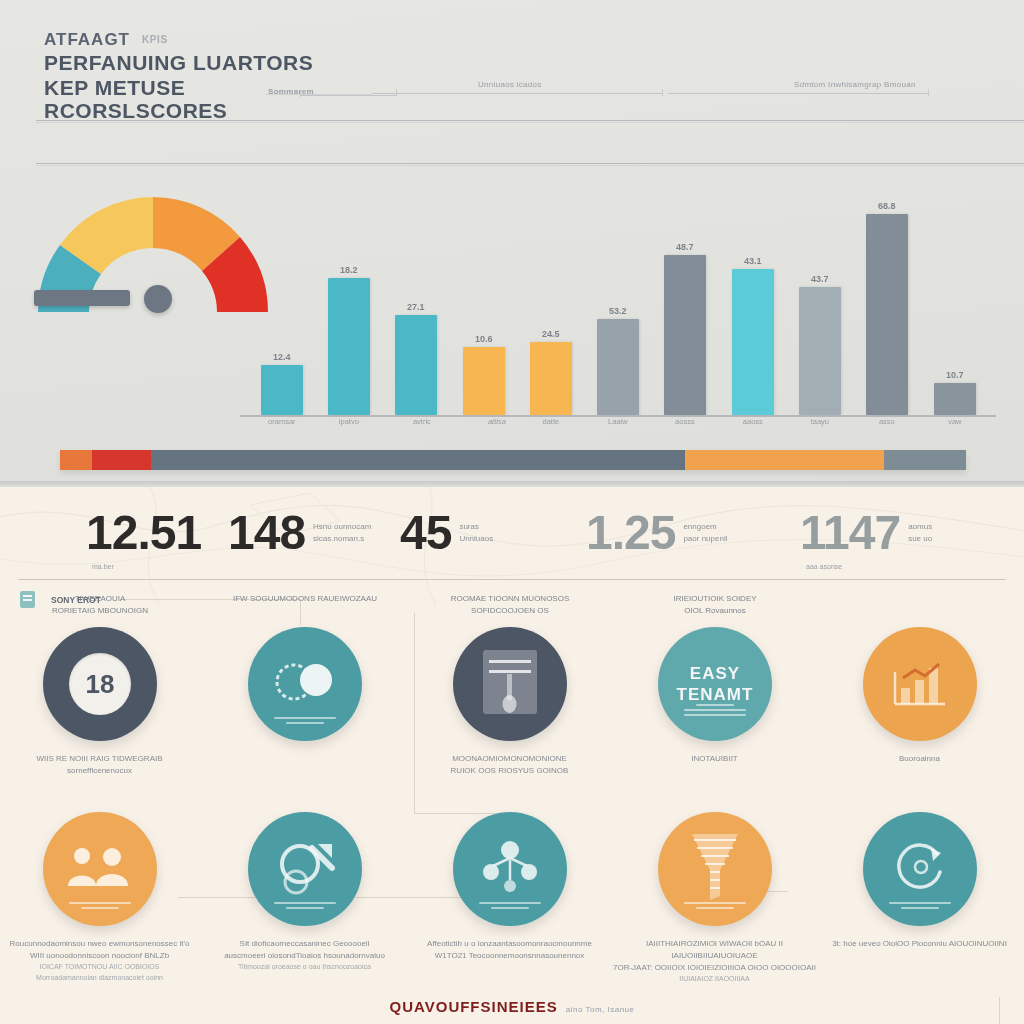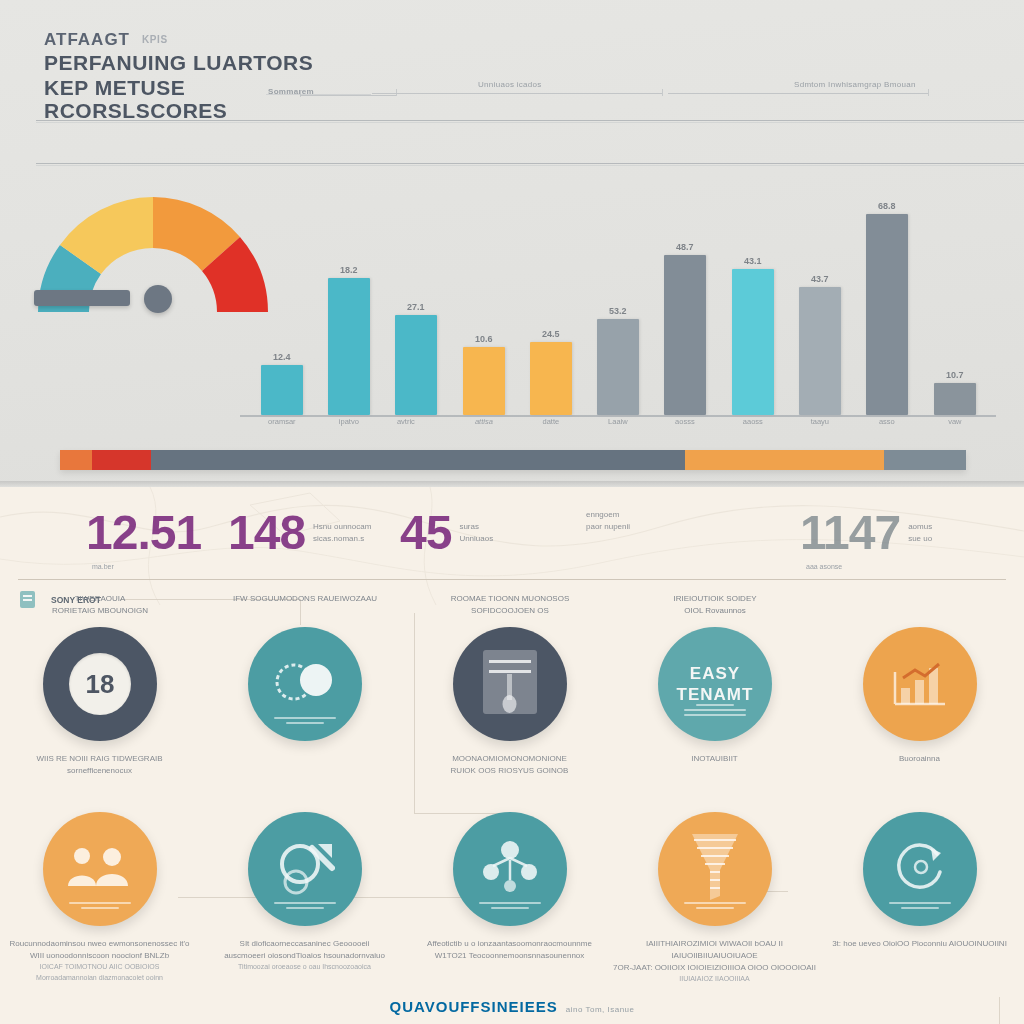--- a/index.html
+++ b/index.html
@@ -106,21 +106,21 @@
   }
   .map-ghost {
     position:absolute; left:0; top:0; width:100%; height:120px;
     opacity:.22; pointer-events:none;
   }
 
   
   .kpi-row { position:absolute; left:0; top:10px; width:1024px; height:80px; }
   .kpi { position:absolute; display:flex; align-items:center; gap:8px; }
   .kpi-num {
-    font-size:48px; font-weight:800; color:#701a75; letter-spacing:-1px;
+    font-size:48px; font-weight:800; color:#000000; letter-spacing:-1px;
     filter: blur(.6px); opacity:.82; line-height:1;
   }
   .kpi-num.muted { color:#6f7b82; opacity:.7; }
   .kpi-txt { font-size:8px; color:#8d9196; line-height:1.5; filter: blur(.45px); }
   .kpi-sub {
     position:absolute; font-size:7px; color:#9aa0a6; filter: blur(.45px);
     white-space:nowrap;
   }
 
   .kpi-rule {
@@ -184,21 +184,21 @@
   .badge-chip .sq::after {
     content:""; position:absolute; left:3px; top:4px; width:9px; height:2px;
     background:#f2f6f5; box-shadow: 0 4px 0 #f2f6f5;
   }
   .badge-chip .txt { font-size:8.5px; font-weight:700; color:#5f6973; filter:blur(.4px); }
 
   .footer {
     position:absolute; left:0; bottom:8px; width:1024px; text-align:center;
   }
   .footer .fw {
-    font-size:15px; font-weight:800; color:#0369a1; letter-spacing:1px;
+    font-size:15px; font-weight:800; color:#7f1d1d; letter-spacing:1px;
     filter: blur(.5px); text-transform:uppercase;
   }
   .footer .fs {
     font-size:8px; color:#97a0a6; margin-left:8px; letter-spacing:.5px;
     filter: blur(.45px);
   }
   .vert-rule {
     position:absolute; right:24px; top:510px; width:1px; height:230px;
     background:#ddd5c8;
   }
@@ -253,24 +253,24 @@
 
     <div class="bars" id="bars">
         <div class="bar" style="left: 13px; width: 41.7091px; height: 50px; background: rgb(75, 184, 200);"></div>
         <div class="bar-val" style="left: 7px; width: 53.7091px; bottom: 53px;">12.4</div>
         <div class="bar-cat" style="left: 5px; width: 57.7091px;">oramsar</div>
         <div class="bar" style="left: 80px; width: 41.7091px; height: 137px; background: rgb(75, 184, 200);"></div>
         <div class="bar-val" style="left: 74px; width: 53.7091px; bottom: 140px;">18.2</div>
         <div class="bar-cat" style="left: 72px; width: 57.7091px;">ipatvo</div>
         <div class="bar" style="left: 147px; width: 41.7091px; height: 100px; background: rgb(75, 184, 200);"></div>
         <div class="bar-val" style="left: 141px; width: 53.7091px; bottom: 103px;">27.1</div>
-        <div class="bar-cat" style="left: 129px; width: 57.7091px;">avtric</div>
+        <div class="bar-cat" style="left: 145px; width: 57.7091px;">avtric</div>
         <div class="bar" style="left: 215px; width: 41.7091px; height: 68px; background: rgb(247, 182, 79);"></div>
         <div class="bar-val" style="left: 209px; width: 53.7091px; bottom: 71px;">10.6</div>
-        <div class="bar-cat" style="left: 207px; width: 57.7091px; font-style: italic;">attisa</div>
+        <div class="bar-cat" style="left: 220px; width: 57.7091px; font-style: italic;">attisa</div>
         <div class="bar" style="left: 282px; width: 41.7091px; height: 73px; background: rgb(247, 182, 79);"></div>
         <div class="bar-val" style="left: 276px; width: 53.7091px; bottom: 76px;">24.5</div>
         <div class="bar-cat" style="left: 274px; width: 57.7091px;">datte</div>
         <div class="bar" style="left: 349px; width: 41.7091px; height: 96px; background: rgb(151, 162, 170);"></div>
         <div class="bar-val" style="left: 343px; width: 53.7091px; bottom: 99px;">53.2</div>
         <div class="bar-cat" style="left: 341px; width: 57.7091px;">Laaiw</div>
         <div class="bar" style="left: 416px; width: 41.7091px; height: 160px; background: rgb(130, 141, 151);"></div>
         <div class="bar-val" style="left: 410px; width: 53.7091px; bottom: 163px;">48.7</div>
         <div class="bar-cat" style="left: 408px; width: 57.7091px;">aosss</div>
         <div class="bar" style="left: 484px; width: 41.7091px; height: 146px; background: rgb(92, 203, 216);"></div>
@@ -320,20 +320,21 @@
           </div>
         </div>
         <div class="kpi" style="left: 400px; top: 12px;">
           <div class="kpi-num">45</div>
           <div class="kpi-txt">
             <div>suras</div>
             <div>Unniuaos</div>
           </div>
         </div>
         <div class="kpi" style="left: 586px; top: 12px;">
+          <div class="kpi-num muted">1.25</div>
           <div class="kpi-txt">
             <div>enngoem</div>
             <div>paor nupenii</div>
           </div>
         </div>
         <div class="kpi" style="left: 800px; top: 12px;">
           <div class="kpi-num muted">1147</div>
           <div class="kpi-txt">
             <div>aomus</div>
             <div>sue uo</div>

